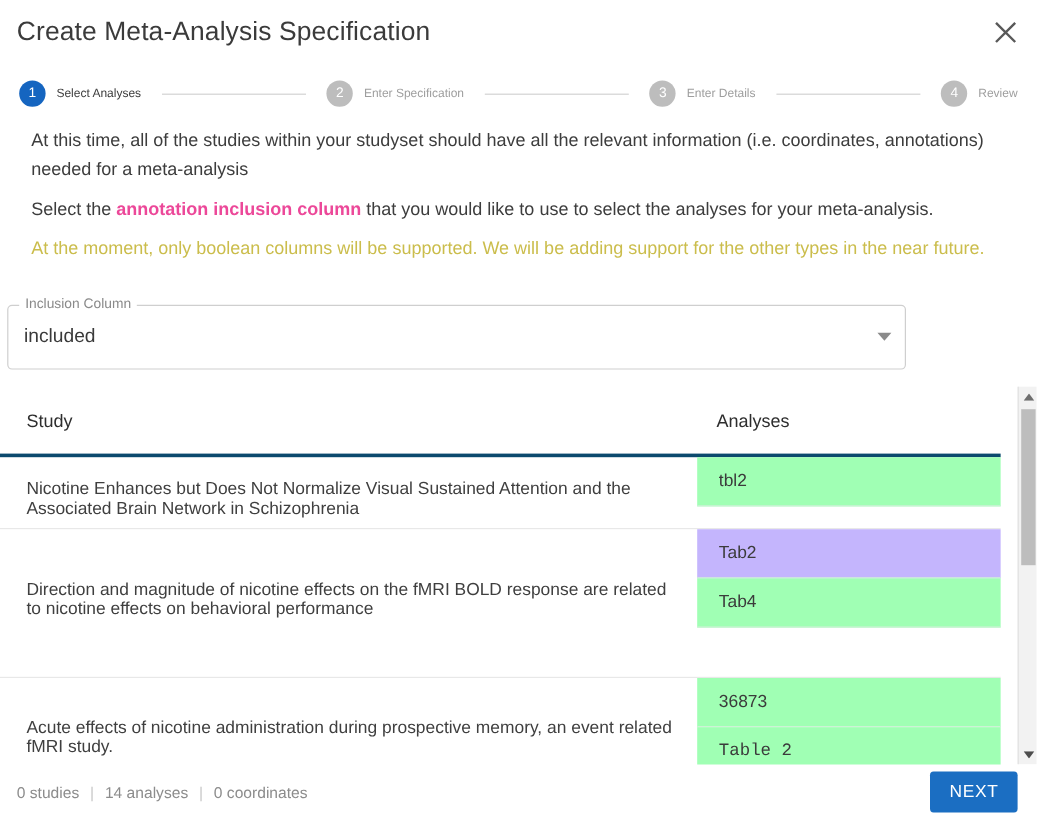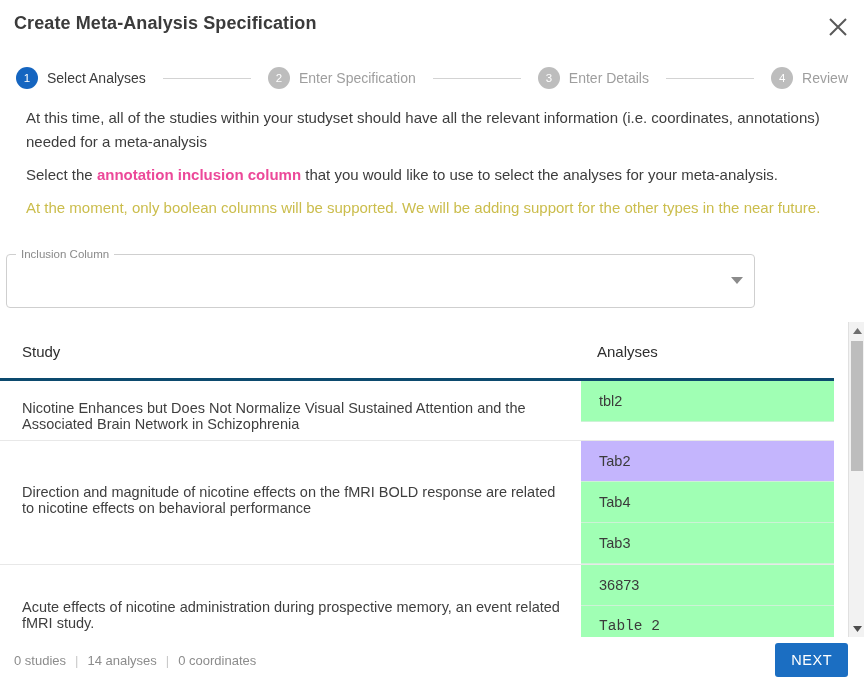--- a/index.html
+++ b/index.html
@@ -21,22 +21,22 @@
 
   
   .dialog-header {
     position: absolute;
     left: 0; top: 0;
     width: 864px; height: 52px;
   }
   .dialog-title {
     position: absolute;
     left: 14px; top: 13px;
-    font-size: 18px;
-    font-weight: 700;
+    font-size: 22px;
+    font-weight: 400;
     color: #3b3b3b;
     letter-spacing: 0.1px;
     white-space: nowrap;
     text-align: center;
   }
   .close-btn {
     position: absolute;
     right: 6px; top: 7px;
     width: 40px; height: 40px;
     display: flex; align-items: center; justify-content: center;
@@ -64,21 +64,21 @@
     border-radius: 50%;
     display: flex; align-items: center; justify-content: center;
     font-size: 11.5px;
     color: #ffffff;
     flex: 0 0 auto;
   }
   .step.active .step-circle { background: #1565c0; }
   .step.inactive .step-circle { background: #bdbdbd; }
   .step-label {
     margin-left: 9px;
-    font-size: 14px;
+    font-size: 10px;
     white-space: nowrap;
   }
   .step.active .step-label { color: #3c3c3c; }
   .step.inactive .step-label { color: #9e9e9e; }
   .step-connector {
     flex: 1 1 auto;
     height: 1px;
     background: #d3d3d3;
     margin: 0 17px;
     min-width: 24px;
@@ -292,20 +292,21 @@
 
   <div class="body-text">
     <p class="para">At this time, all of the studies within your studyset should have all the relevant information (i.e. coordinates, annotations) needed for a meta-analysis</p>
     <p class="para"><span>Select the </span><b>annotation inclusion column</b><span> that you would like to use to select the analyses for your meta-analysis.</span></p>
     <p class="para warning">At the moment, only boolean columns will be supported. We will be adding support for the other types in the near future.</p>
   </div>
 
   <div class="select-wrap">
     <div class="select-field"></div>
     <div class="select-notch">Inclusion Column</div>
+    <div class="select-value">included</div>
     <div class="select-arrow">
       <svg width="12" height="8" viewBox="0 0 12 8">
           <path d="M0 0 L12 0 L6 7 Z" fill="#8b8b8b"></path>
         </svg>
     </div>
   </div>
 
   <div class="table-area">
     <div class="table-scroll">
       <div class="t-head">
@@ -317,21 +318,20 @@
             <div class="cell-study" style="top: 19px;">Nicotine Enhances but Does Not Normalize Visual Sustained Attention and the Associated Brain Network in Schizophrenia</div>
             <div class="analyses-col">
               <div class="analysis-cell" style="background: rgb(160, 255, 180);">tbl2</div>
             </div>
           </div>
           <div class="t-row" style="height: 124px;">
             <div class="cell-study" style="top: 43px;">Direction and magnitude of nicotine effects on the fMRI BOLD response are related to nicotine effects on behavioral performance</div>
             <div class="analyses-col">
               <div class="analysis-cell" style="background: #c4b5fd;">Tab2</div>
               <div class="analysis-cell" style="background: rgb(160, 255, 180);">Tab4</div>
-              <div class="analysis-cell" style="background: rgb(160, 255, 180);">Tab3</div>
             </div>
           </div>
           <div class="t-row" style="height: 90px;">
             <div class="cell-study" style="top: 34px;">Acute effects of nicotine administration during prospective memory, an event related fMRI study.</div>
             <div class="analyses-col">
               <div class="analysis-cell" style="background: rgb(160, 255, 180);">36873</div>
               <div class="analysis-cell" style="background: rgb(160, 255, 180); font-family: Liberation Mono, monospace;">Table 2</div>
             </div>
           </div>
         </div>

